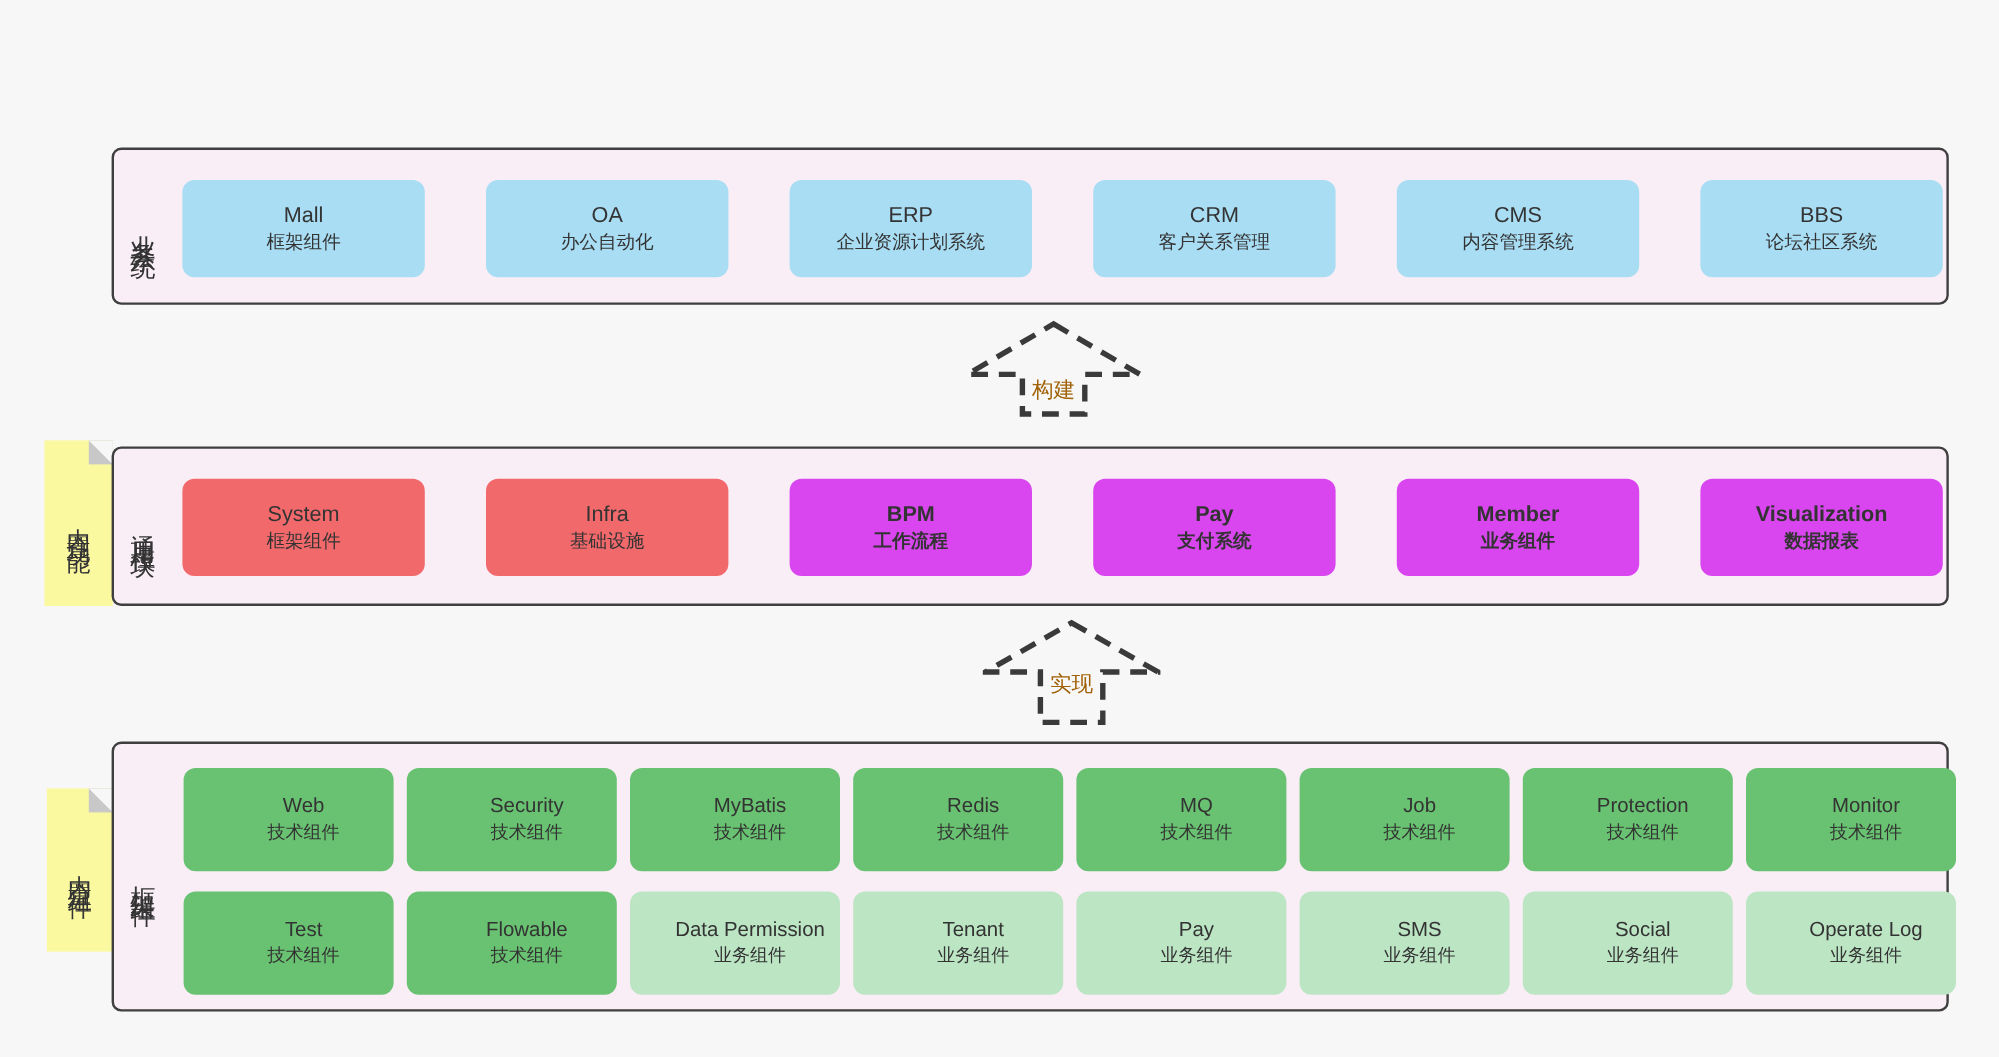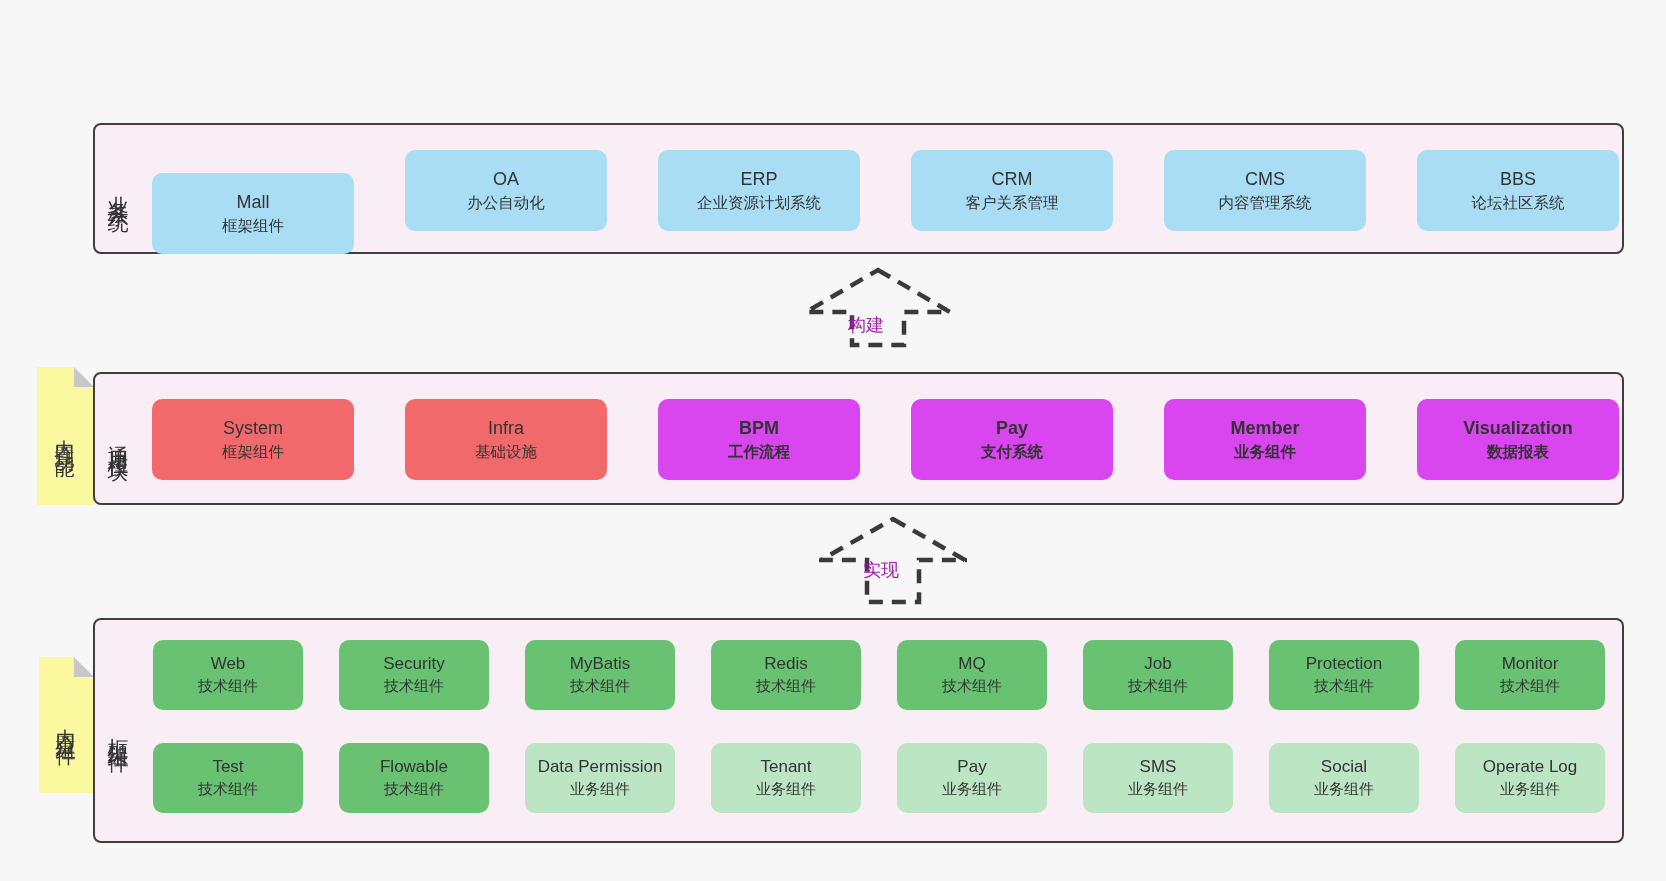--- a/index.html
+++ b/index.html
@@ -21,21 +21,21 @@
     font-size:21px;letter-spacing:5px;color:#333;
   }
   .box{
     position:absolute;border-radius:10px;
     display:flex;flex-direction:column;align-items:center;justify-content:center;
     text-align:center;line-height:1.4;
   }
   .box .name{font-size:18px;}
   .box .sub{font-size:15.5px;}
   .box.w6{width:202px;height:81px;}
-  .box.w8{width:150px;height:70px;line-height:1.35;}
+  .box.w8{width:150px;height:86px;line-height:1.35;padding-left:25px;}
   .box.w8 .name{font-size:17px;}
   .box.w8 .sub{font-size:15px;}
   .blue{background:#a9ddf4;}
   .red{background:#f2696c;}
   .pink{background:#d946ef;font-weight:bold;}
   .green{background:#68c271;}
   .green-light{background:#bce5c4;}
   .sticky{
     position:absolute;background:#fbf9a0;z-index:0;
   }
@@ -45,29 +45,29 @@
   }
   .sticky .sticky-label{
     position:absolute;left:0;top:0;right:0;bottom:0;
     display:flex;align-items:center;justify-content:center;
     writing-mode:vertical-rl;text-orientation:upright;
     font-size:20px;letter-spacing:6px;color:#333;
   }
   .band{z-index:1;}
   .arrow-wrap{position:absolute;z-index:1;}
   .arrow-label{
-    position:absolute;z-index:2;text-align:left;font-size:18px;color:#a21caf;
+    position:absolute;z-index:2;text-align:center;font-size:18px;color:#a16207;
   }
 </style>
 </head>
 <body>
 
 <div class="band" style="top:123px;height:131px;">
   <div class="band-label">业务系统</div>
-  <div class="box w6 blue" style="left:57px;top:25px;margin-top:23px;">
+  <div class="box w6 blue" style="left:57px;top:25px;">
     <div class="name">Mall</div>
     <div class="sub">框架组件</div>
   </div>
   <div class="box w6 blue" style="left:310px;top:25px;">
     <div class="name">OA</div>
     <div class="sub">办公自动化</div>
   </div>
   <div class="box w6 blue" style="left:563px;top:25px;">
     <div class="name">ERP</div>
     <div class="sub">企业资源计划系统</div>

